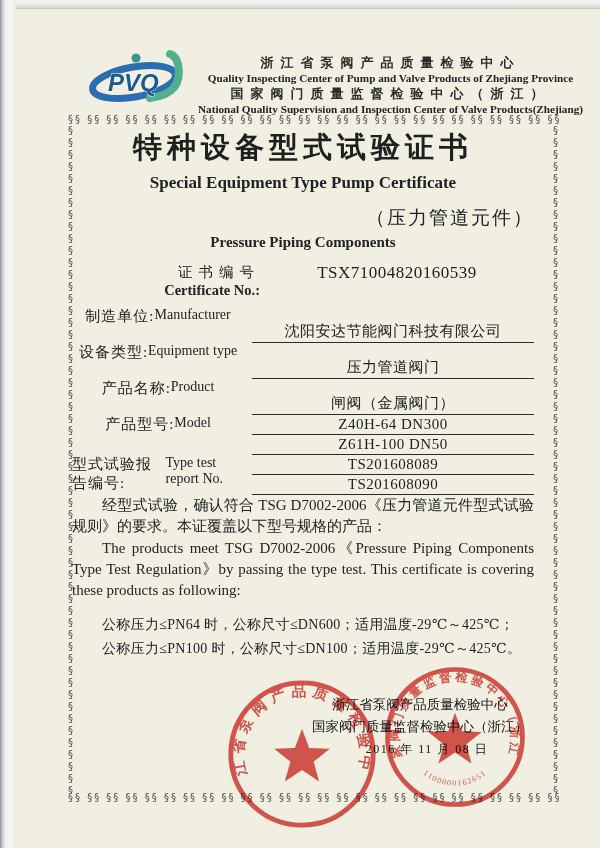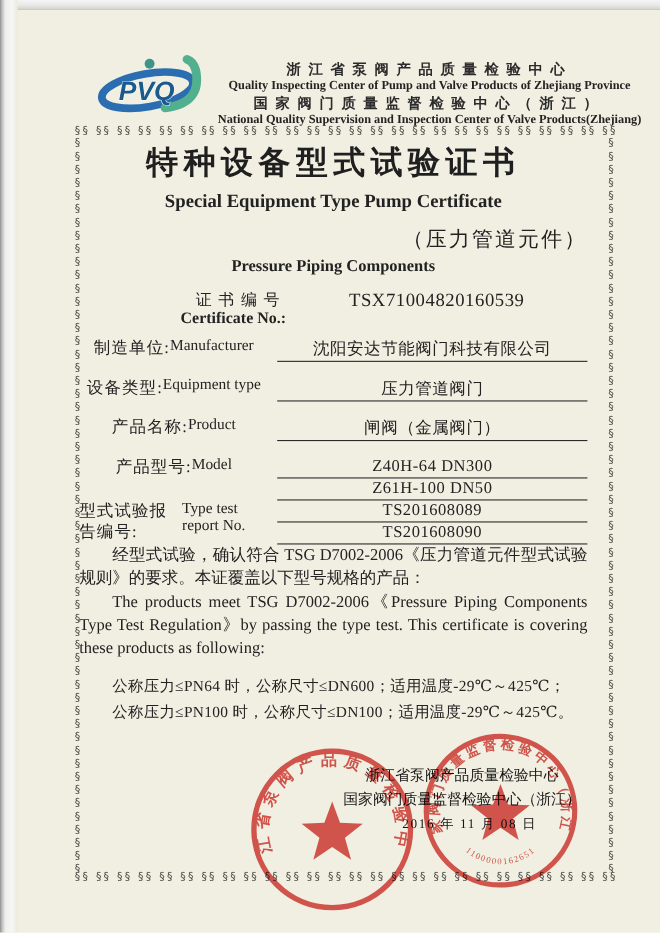--- a/index.html
+++ b/index.html
@@ -43,21 +43,21 @@
   .cert-lbls { width:188px; text-align:right; }
   .cert-cn { font-size:14.5px; letter-spacing:6px; }
   .cert-en { font-size:14.5px; font-weight:bold; letter-spacing:0; }
   .cert-no { flex:1; text-align:center; font-size:17px; letter-spacing:.5px; padding-bottom:1px; }
 
   .fields { margin-top:8px; }
   .frow { display:flex; min-height:36px; }
   .lbl { width:180px; text-align:left; padding-right:8px; display:flex; flex-direction:row; justify-content:center; }
   .lbl .cn { font-size:15px; letter-spacing:1px; }
   .lbl .en { font-size:14px; }
-  .vals { flex:1; display:flex; flex-direction:column; }
+  .vals { flex:1; display:flex; flex-direction:column; justify-content:flex-end; }
   .vals.double { justify-content:center; }
   .val { border-bottom:1.2px solid #2a2a2a; text-align:center; font-size:15px;
          padding-bottom:1px; margin-top:1px; letter-spacing:.5px; }
   .val.small { font-size:11.6px; text-align:left; letter-spacing:0; padding-left:2px; line-height:15px; }
 
   .para { font-size:15px; line-height:1.42; text-align:justify; }
   .para p { text-indent:2em; }
   .conds { margin-top:12px; padding-left:30px; font-size:14px; line-height:1.7; letter-spacing:.3px; }
 
   .footer { position:absolute; left:295px; top:694px; width:250px; text-align:center;

